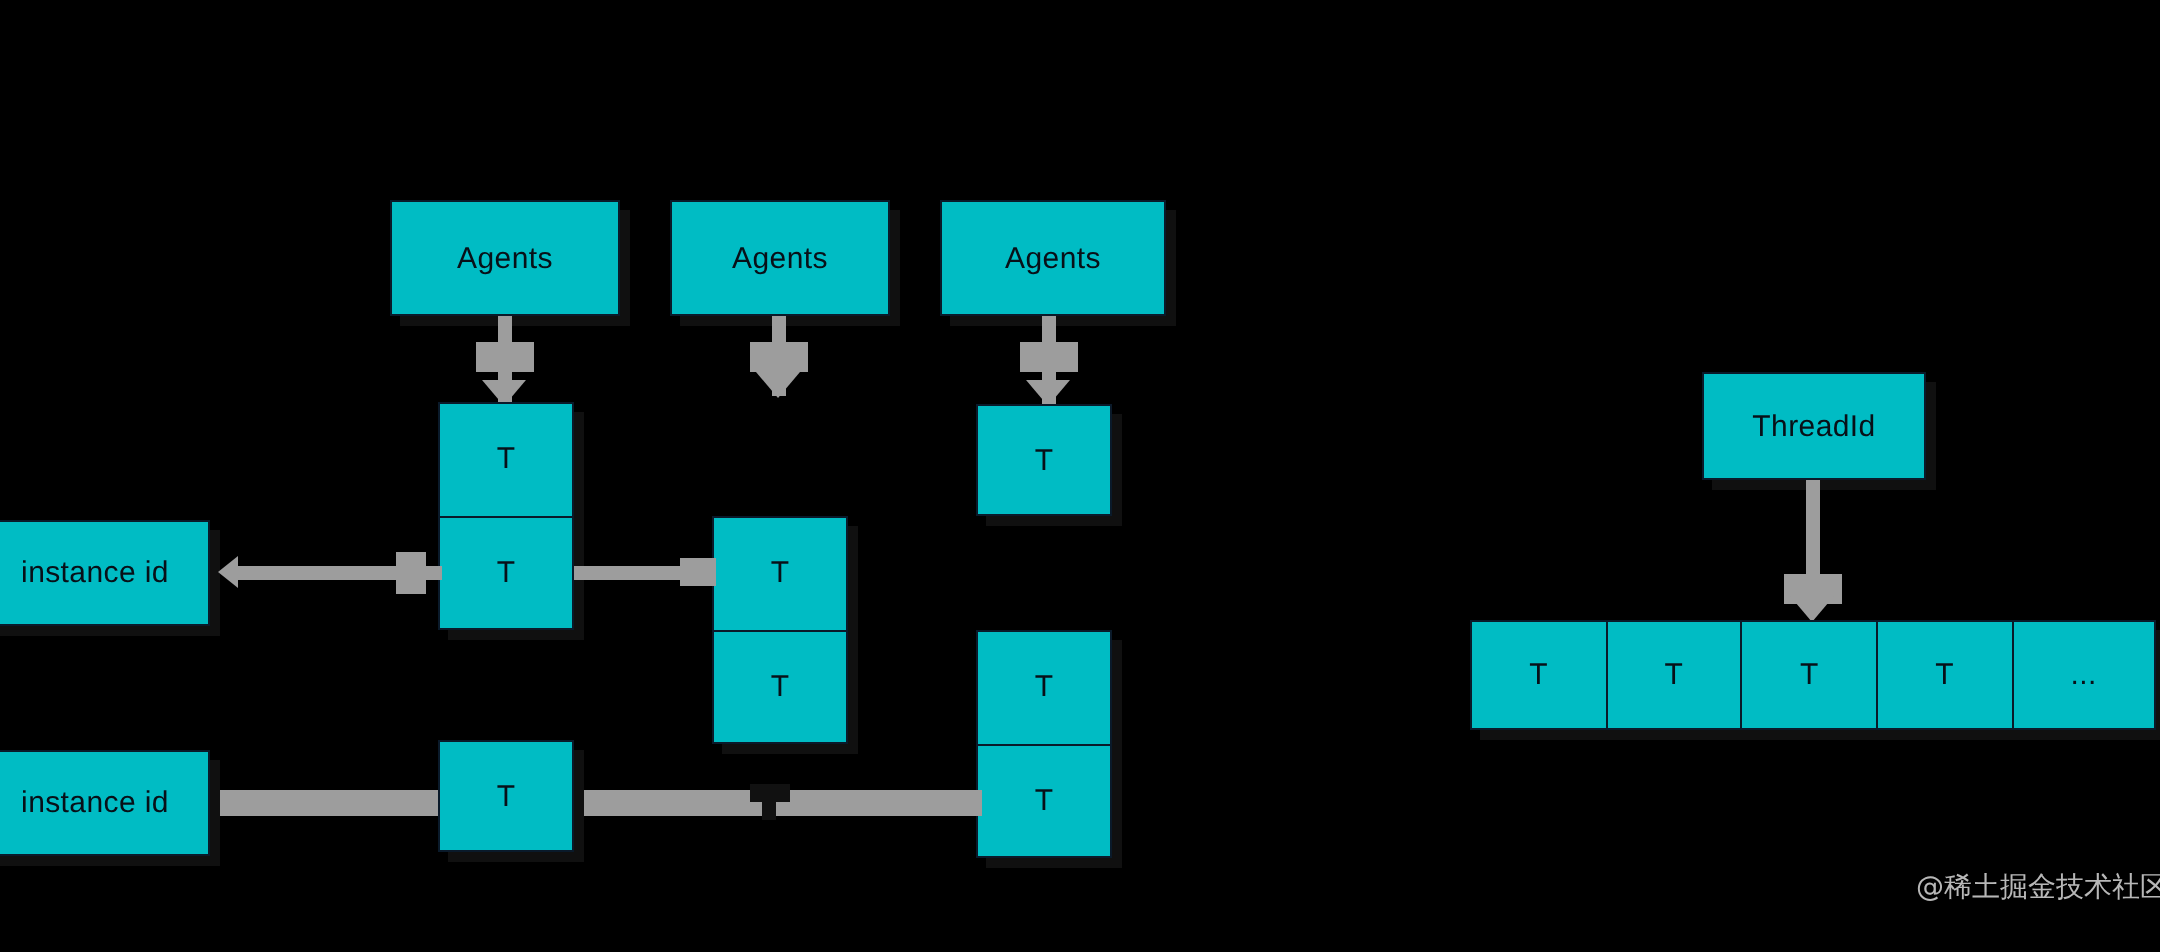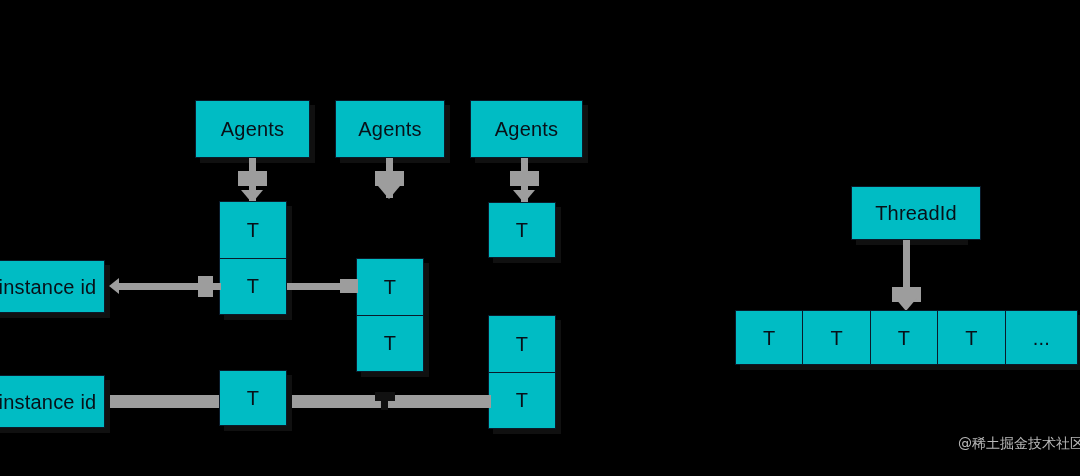--- a/index.html
+++ b/index.html
@@ -17,21 +17,21 @@
   }
   .node {
     position: absolute;
     background: #00BCC4;
     border: 1px solid #0a1a2a;
     box-sizing: border-box;
     display: flex;
     align-items: center;
     justify-content: center;
     color: #081018;
-    font-size: 20px;
+    font-size: 15px;
     line-height: 1;
     letter-spacing: 0.2px;
   }
   .node.tcell {
     border: 1px solid #0a1a2a;
   }
   .stack {
     position: absolute;
     box-sizing: border-box;
     display: flex;
@@ -196,21 +196,21 @@
   <div class="hline thick" style="left:287px; top:395px; width:204px;"></div>
   <div class="crossbar" style="left:375px; top:392px; width:20px; height:9px; background:#111;"></div>
   <div class="crossbar" style="left:381px; top:396px; width:7px; height:14px; background:#111;"></div>
 
   <div class="shadow" style="left:224px; top:375px; width:68px; height:56px;"></div>
   <div class="node tcell" style="left:219px; top:370px; width:68px; height:56px;">
     <span>T</span>
   </div>
 
   <div class="shadow" style="left:856px; top:191px; width:112px; height:54px;"></div>
-  <div class="node" style="left:851px; top:186px; width:130px; height:54px;">
+  <div class="node" style="left:851px; top:186px; width:112px; height:54px;">
     <span>ThreadId</span>
   </div>
 
   <div class="vline" style="left:903px; top:240px; height:62px;"></div>
   <div class="crossbar" style="left:892px; top:287px; width:29px; height:15px;"></div>
   <div class="arrow-down" style="left:895px; top:298px;"></div>
 
   <div class="shadow" style="left:740px; top:315px; width:343px; height:55px;"></div>
   <div class="rowstack" style="left:735px; top:310px; width:343px; height:55px;">
     <div class="node tcell">

